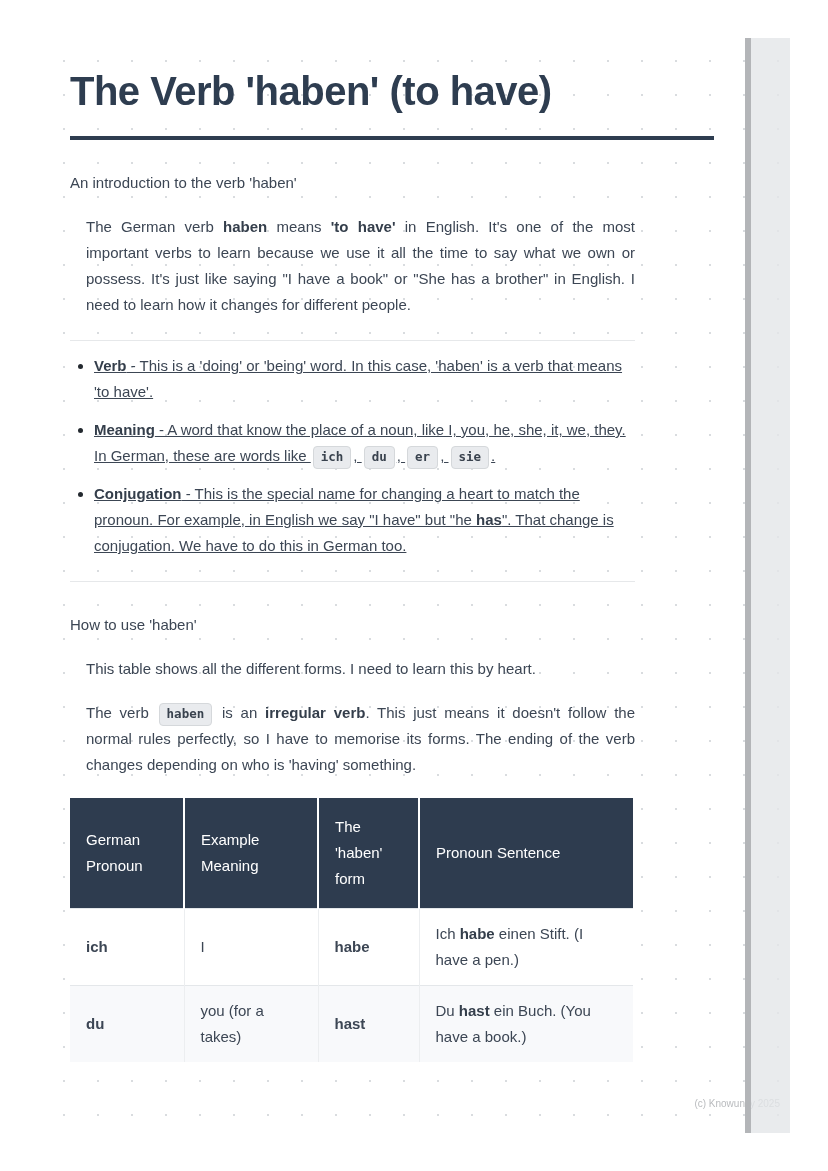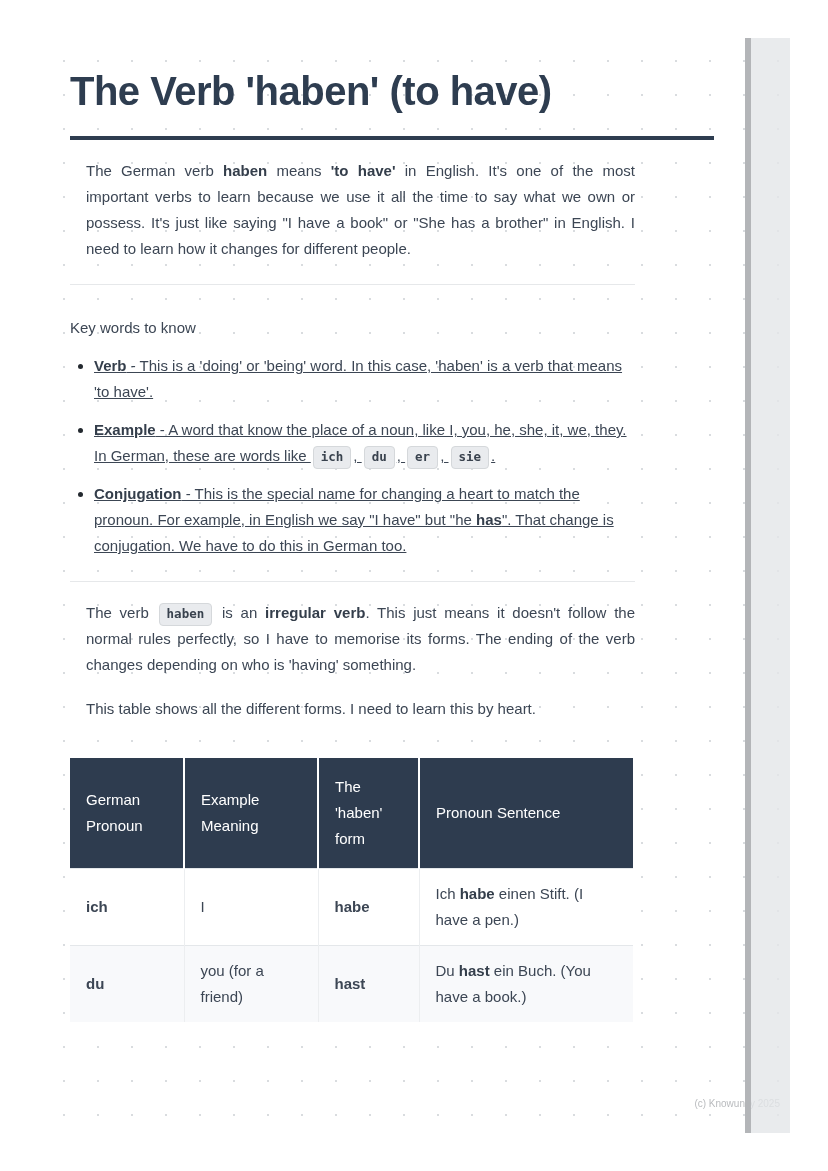--- a/index.html
+++ b/index.html
@@ -109,21 +109,21 @@
     color: #39424e;
     background: #e9ebee;
     border: 1px solid #d5d8db;
     border-radius: 4px;
     padding: 0 7px 1px 7px;
     line-height: 20px;
     margin: 0 2px;
     vertical-align: baseline;
   }
   table.haben-table {
-    margin-top: 36px;
+    margin-top: 20px;
     width: 563px;
     border-collapse: collapse;
     table-layout: fixed;
   }
   table.haben-table th {
     background: #2e3c4f;
     color: #ffffff;
     font-weight: 400;
     font-size: 15px;
     line-height: 26px;
@@ -163,39 +163,40 @@
   <div class="paper">
 
     <div class="page-edge-dark"></div>
     <div class="page-edge-light"></div>
 
     <div class="content">
 
       <h1 class="doc-title">The Verb 'haben' (to have)</h1>
       <div class="title-rule"></div>
 
+      <p class="section-heading">An introduction to the verb 'haben'</p>
 
       <p class="body-para"><span>The German verb </span><strong>haben</strong><span> means </span><strong>'to have'</strong><span> in English. It's one of the most important verbs to learn because we use it all the time to say what we own or possess. It's just like saying "I have a book" or "She has a brother" in English. I need to learn how it changes for different people.</span></p>
 
       <hr class="divider">
 
-      <p class="section-heading">Key words to know</p>
 
       <ul class="keyword-list">
         <li><strong>Verb</strong><span> - This is a 'doing' or 'being' word. In this case, 'haben' is a verb that means 'to have'.</span></li>
-        <li><strong>Example</strong><span> - A word that know the place of a noun, like I, you, he, she, it, we, they. In German, these are words like </span><span class="chip">ich</span><span>, </span><span class="chip">du</span><span>, </span><span class="chip">er</span><span>, </span><span class="chip">sie</span><span>.</span></li>
+        <li><strong>Meaning</strong><span> - A word that know the place of a noun, like I, you, he, she, it, we, they. In German, these are words like </span><span class="chip">ich</span><span>, </span><span class="chip">du</span><span>, </span><span class="chip">er</span><span>, </span><span class="chip">sie</span><span>.</span></li>
         <li><strong>Conjugation</strong><span> - This is the special name for changing a heart to match the pronoun. For example, in English we say "I have" but "he </span><strong>has</strong><span>". That change is conjugation. We have to do this in German too.</span></li>
       </ul>
 
       <hr class="divider">
 
+      <p class="section-heading">How to use 'haben'</p>
+
+      <p class="body-para no-justify">This table shows all the different forms. I need to learn this by heart.</p>
 
       <p class="body-para"><span>The verb </span><span class="chip">haben</span><span> is an </span><strong>irregular verb</strong><span>. This just means it doesn't follow the normal rules perfectly, so I have to memorise its forms. The ending of the verb changes depending on who is 'having' something.</span></p>
-
-      <p class="body-para no-justify">This table shows all the different forms. I need to learn this by heart.</p>
 
       <table class="haben-table">
         <colgroup>
           <col style="width:114px">
           <col style="width:134px">
           <col style="width:101px">
           <col style="width:214px">
         </colgroup>
         <thead>
           <tr>
@@ -207,21 +208,21 @@
         </thead>
         <tbody>
           <tr class="row-even">
             <td class="cell-bold">ich</td>
             <td>I</td>
             <td class="cell-bold">habe</td>
             <td><span>Ich </span><strong>habe</strong><span> einen Stift. (I have a pen.)</span></td>
           </tr>
           <tr class="row-odd">
             <td class="cell-bold">du</td>
-            <td>you (for a friend)</td>
+            <td>you (for a takes)</td>
             <td class="cell-bold">hast</td>
             <td><span>Du </span><strong>hast</strong><span> ein Buch. (You have a book.)</span></td>
           </tr>
         </tbody>
       </table>
 
     </div>
   </div>
 
   <div class="copyright">(c) Knowunity 2025</div>

